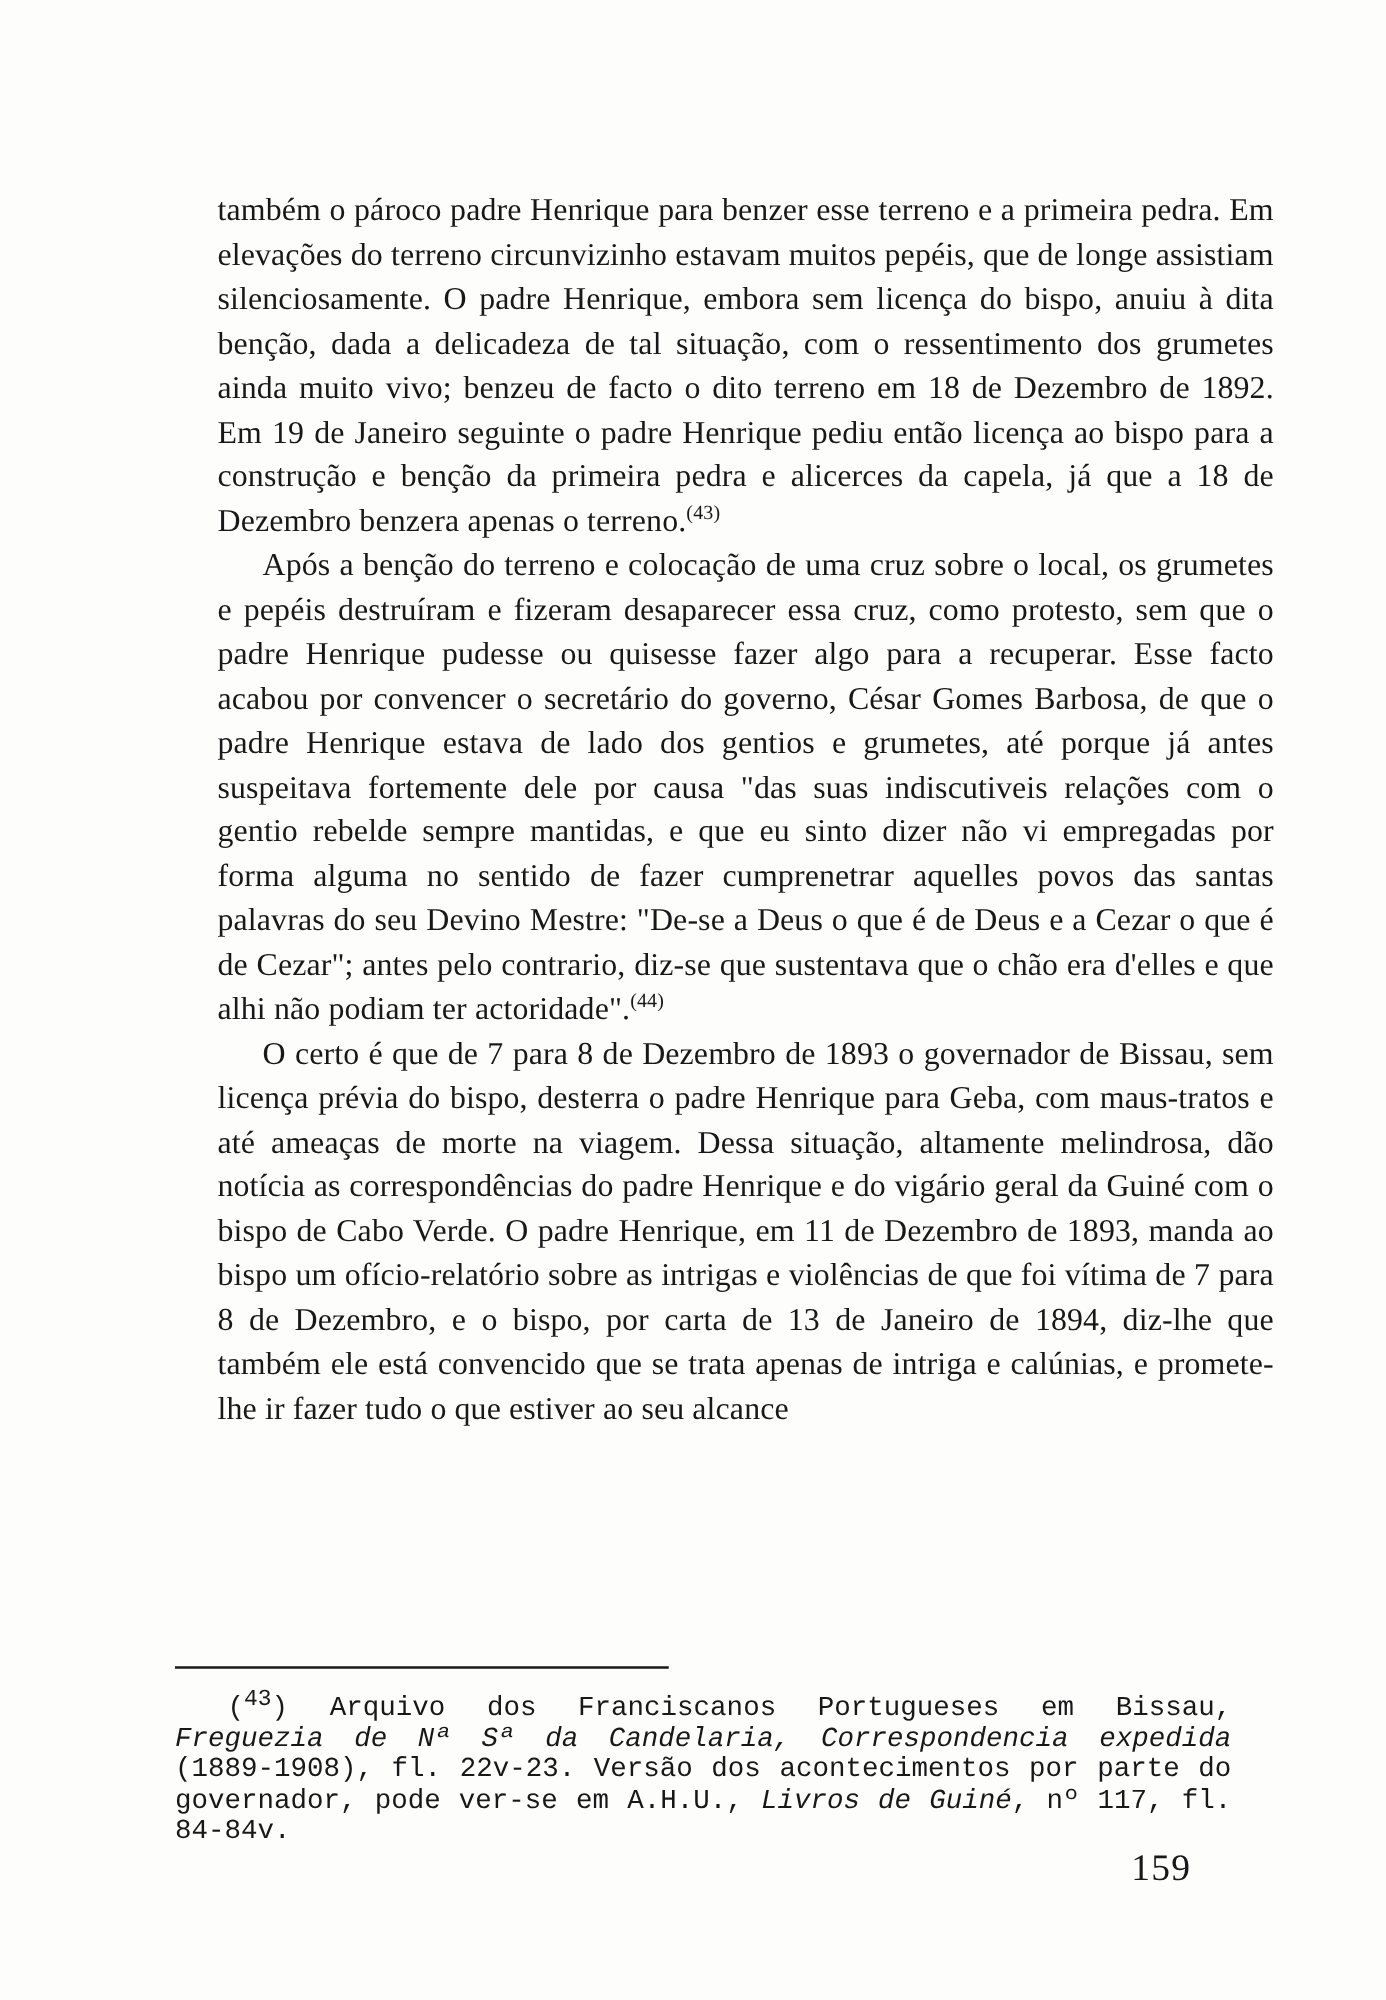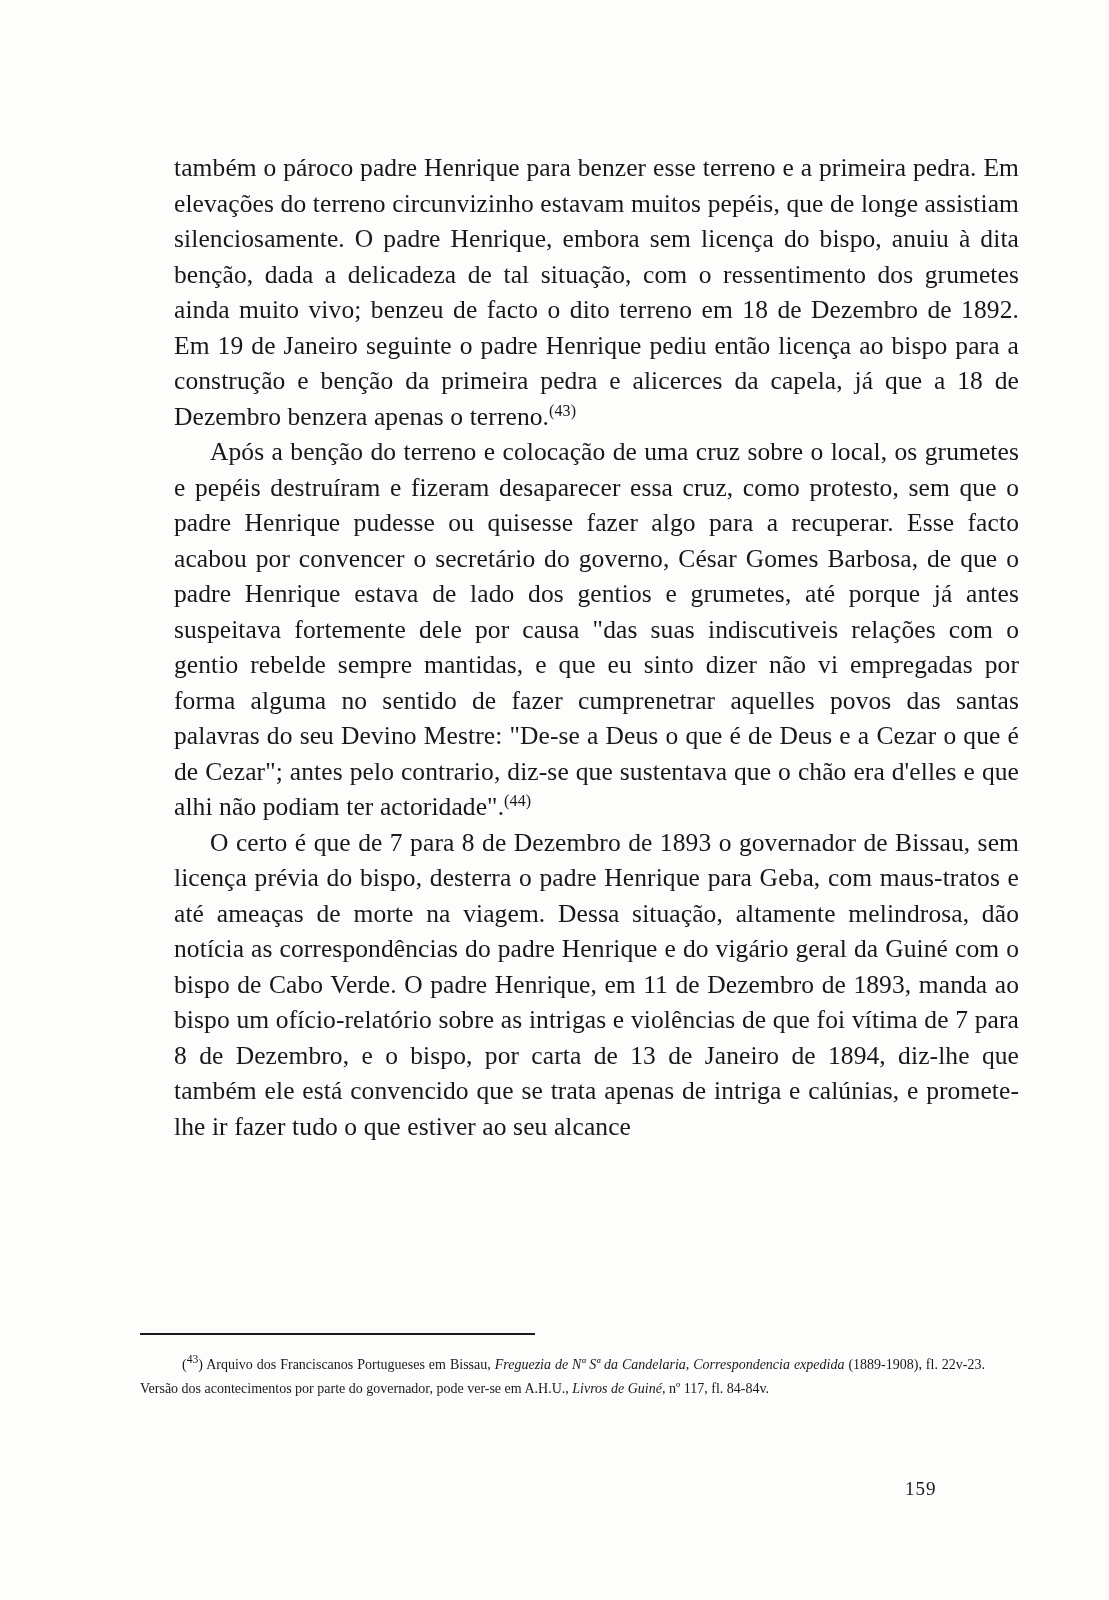--- a/index.html
+++ b/index.html
@@ -54,33 +54,34 @@
     background: #1a1a1a;
   }
   .footnotes {
     position: absolute;
     left: 140px;
     top: 1348px;
     width: 845px;
   }
   p.fn {
     margin: 0 0 10px 0;
-    font-size: 14px;
+    font-size: 22px;
     line-height: 24.5px;
     text-align: justify;
+    font-family: Liberation Mono, monospace;
   }
   p.fn .lead {
     padding-left: 42px;
   }
   .it { font-style: italic; }
   .pageno {
     position: absolute;
     left: 905px;
     top: 1478px;
-    font-size: 19px;
+    font-size: 30px;
     letter-spacing: 1px;
   }
 </style>
 </head>
 <body>
 
 <div class="page">
 
   <div class="body-block">
 

